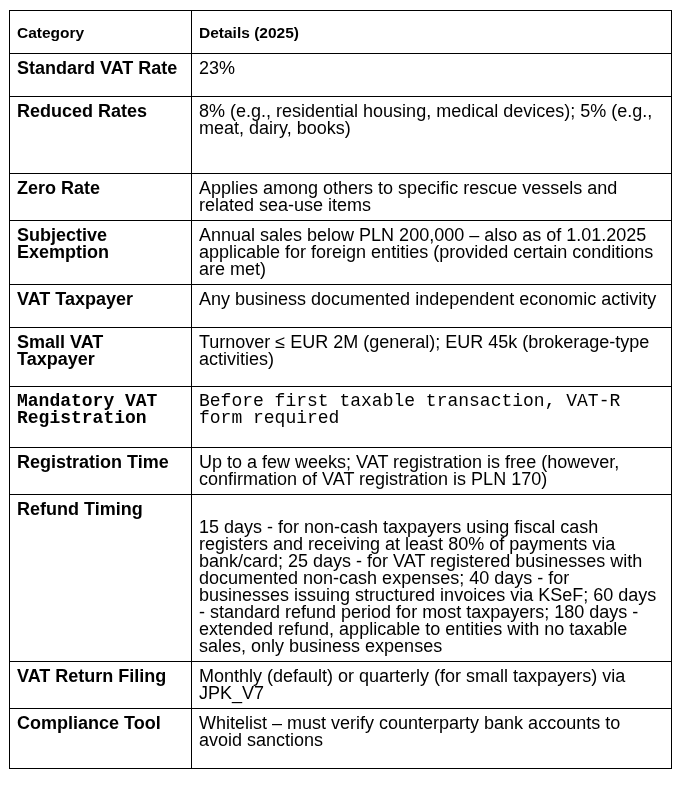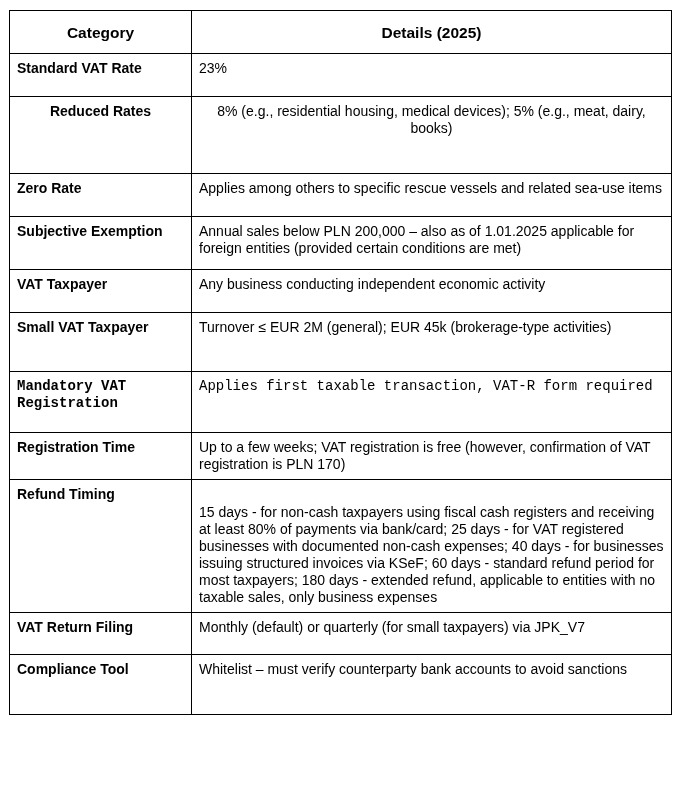--- a/index.html
+++ b/index.html
@@ -5,26 +5,26 @@
   html, body { margin: 0; padding: 0; background: #ffffff; }
   body { width: 679px; height: 790px; position: relative; font-family: "Liberation Sans", sans-serif; color: #000; }
   table.vat {
     position: absolute; left: 9px; top: 10px;
     width: 662px; border-collapse: collapse;
     table-layout: fixed;
   }
   table.vat td, table.vat th {
     border: 1px solid #000;
     vertical-align: top;
-    font-size: 14px;
+    font-size: 18px;
     line-height: 17px;
     padding: 6px 7px;
   }
   table.vat th {
-    font-size: 15.5px; font-weight: bold; text-align: center; vertical-align: middle;
+    font-size: 15.5px; font-weight: bold; text-align: left; vertical-align: middle;
     height: 30px; padding: 6px 7px;
   }
   table.vat td.cat { font-weight: bold; width: 168px; }
   col.c1 { width: 182px; }
   col.c2 { width: 480px; }
   .pad-top { padding-top: 24px !important; margin-top: 40px; }
 </style>
 </head>
 <body>
 
@@ -37,43 +37,43 @@
     <tr>
       <th>Category</th>
       <th>Details (2025)</th>
     </tr>
   </thead>
   <tbody id="rows">
       <tr style="height: 43px;">
         <td class="cat">Standard VAT Rate</td>
         <td>23%</td>
       </tr>
-      <tr style="height: 77px; text-align: center;">
+      <tr style="height: 77px;">
         <td class="cat">Reduced Rates</td>
         <td>8% (e.g., residential housing, medical devices); 5% (e.g., meat, dairy, books)</td>
       </tr>
       <tr style="height: 43px;">
         <td class="cat">Zero Rate</td>
         <td>Applies among others to specific rescue vessels and related sea-use items</td>
       </tr>
       <tr style="height: 53px;">
         <td class="cat">Subjective Exemption</td>
         <td>Annual sales below PLN 200,000 – also as of 1.01.2025 applicable for foreign entities (provided certain conditions are met)</td>
       </tr>
       <tr style="height: 43px;">
         <td class="cat">VAT Taxpayer</td>
-        <td>Any business conducting independent economic activity</td>
+        <td>Any business documented independent economic activity</td>
       </tr>
       <tr style="height: 59px;">
         <td class="cat">Small VAT Taxpayer</td>
         <td>Turnover ≤ EUR 2M (general); EUR 45k (brokerage-type activities)</td>
       </tr>
       <tr style="height: 61px; font-family: Liberation Mono, monospace;">
         <td class="cat">Mandatory VAT Registration</td>
-        <td>Applies first taxable transaction, VAT-R form required</td>
+        <td>Before first taxable transaction, VAT-R form required</td>
       </tr>
       <tr style="height: 46px;">
         <td class="cat">Registration Time</td>
         <td>Up to a few weeks; VAT registration is free (however, confirmation of VAT registration is PLN 170)</td>
       </tr>
       <tr style="height: 108px;">
         <td class="cat">Refund Timing</td>
         <td class="pad-top">15 days - for non-cash taxpayers using fiscal cash registers and receiving at least 80% of payments via bank/card; 25 days - for VAT registered businesses with documented non-cash expenses; 40 days - for businesses issuing structured invoices via KSeF; 60 days - standard refund period for most taxpayers; 180 days - extended refund, applicable to entities with no taxable sales, only business expenses</td>
       </tr>
       <tr style="height: 42px;">

